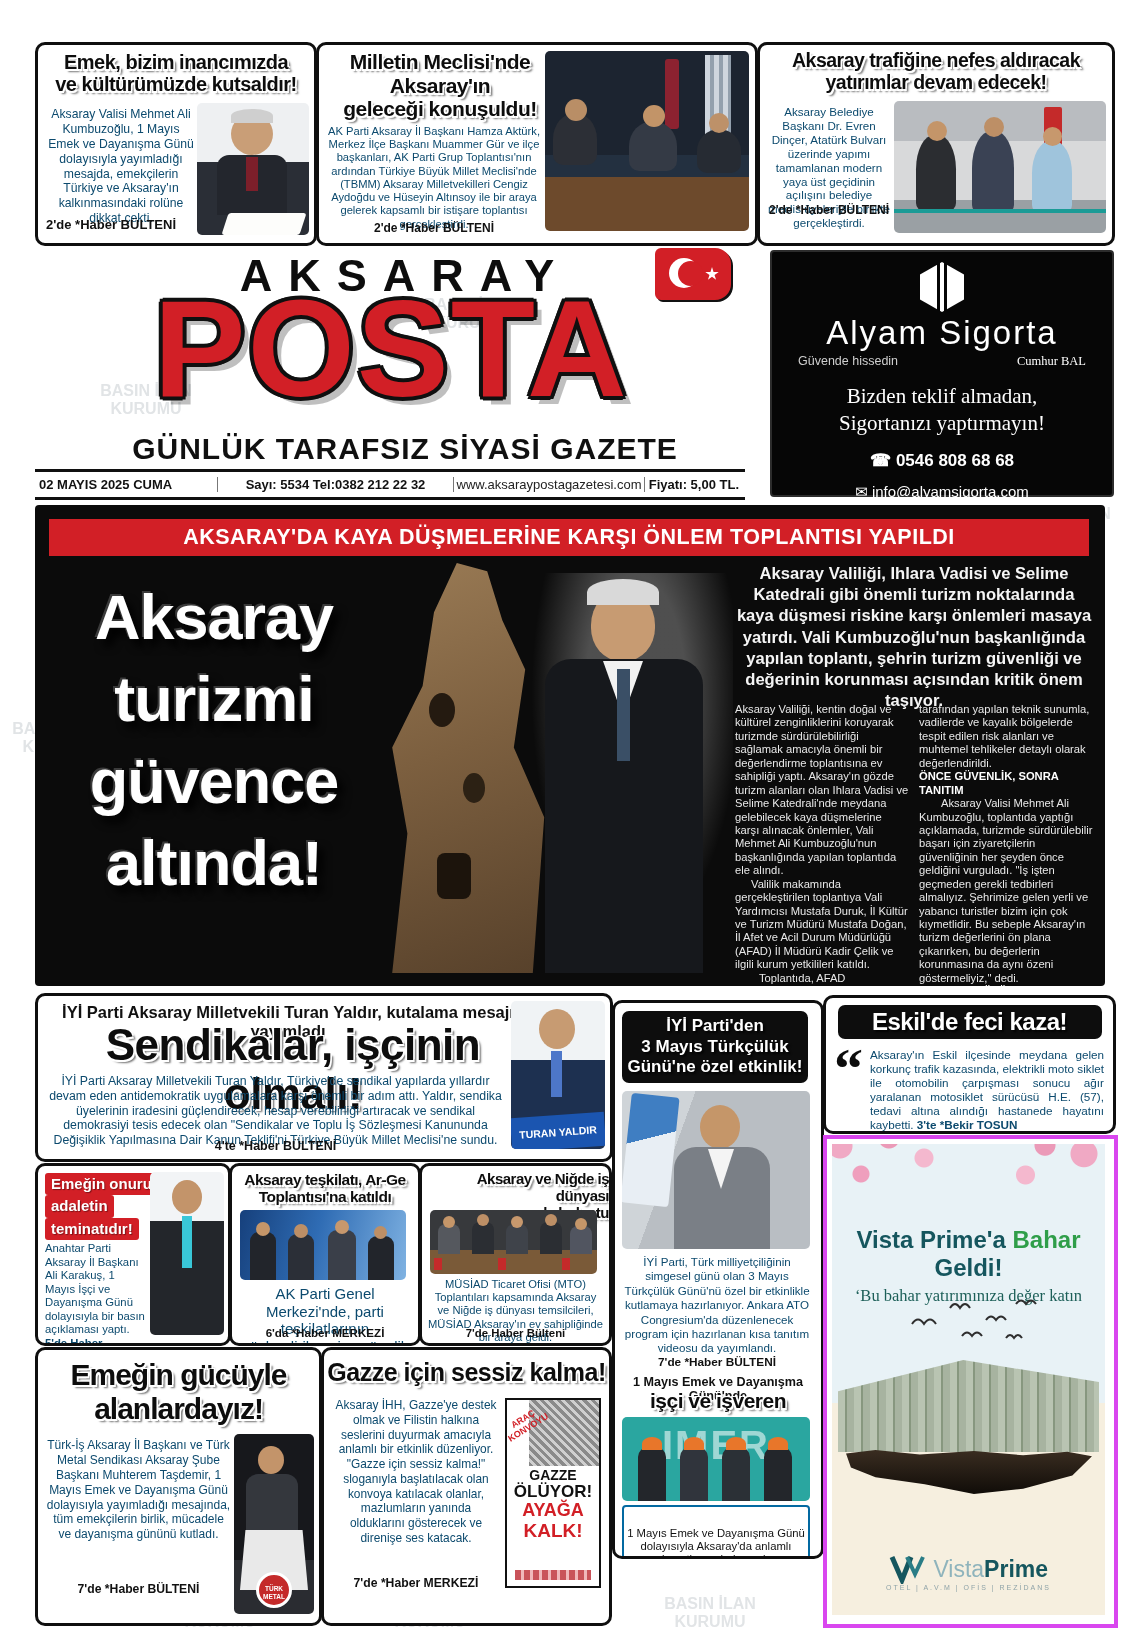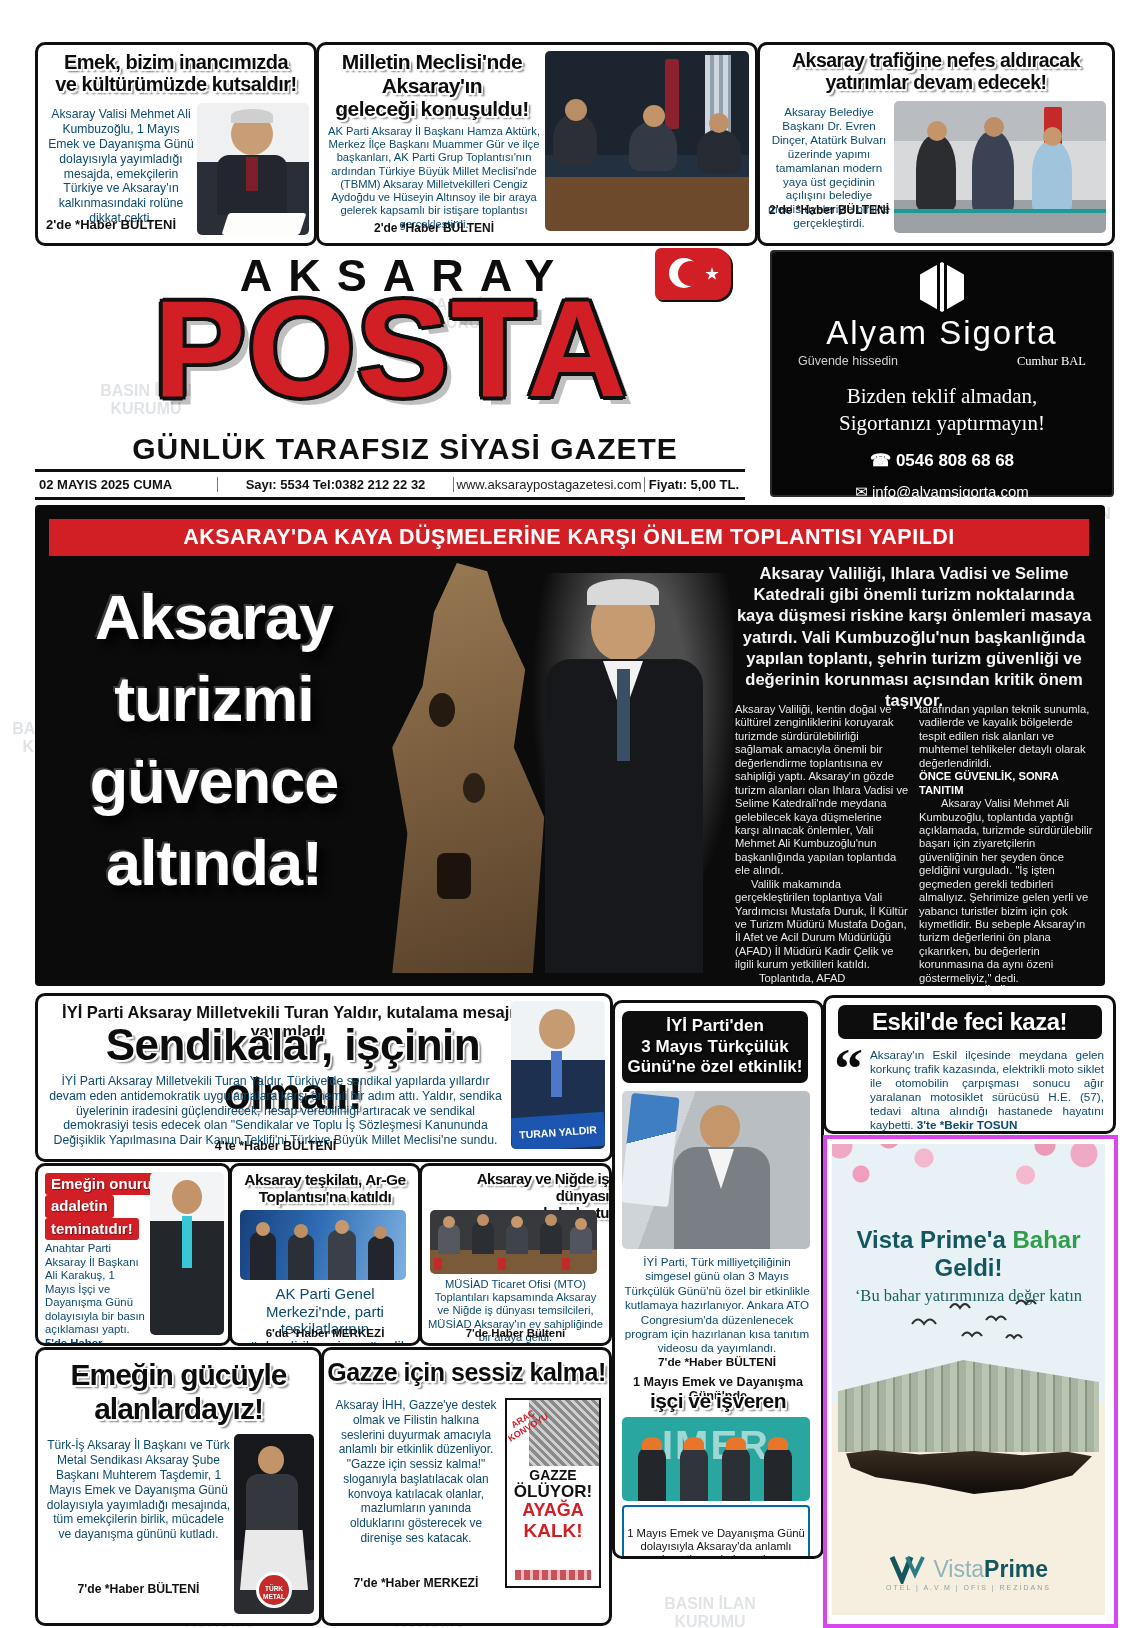--- a/index.html
+++ b/index.html
@@ -48,21 +48,21 @@
       <div class="abs" style="left:34px;top:6px;width:42px;height:14px;border-radius:50% 50% 0 0;background:#cfcfcf;"></div>
       <div class="abs" style="left:20px;top:52px;width:70px;height:60px;border-radius:12px 12px 0 0;background:#23262d;"></div>
       <div class="abs" style="left:49px;top:54px;width:12px;height:34px;background:#7c1f2a;"></div>
       <div class="abs" style="left:28px;bottom:0;width:78px;height:22px;background:#fdfdfb;transform:skewX(-18deg);border-radius:3px;"></div>
     </div>
     <div class="body-txt ctr" style="position:absolute;left:8px;top:62px;width:150px;font-size:12.2px;">Aksaray Valisi Mehmet Ali Kumbuzoğlu, 1 Mayıs Emek ve Dayanışma Günü dolayısıyla yayımladığı mesajda, emekçilerin Türkiye ve Aksaray'ın kalkınmasındaki rolüne dikkat çekti.</div>
     <div class="ftr" style="position:absolute;left:8px;top:172px;font-size:13px;">2'de *Haber BÜLTENİ</div>
   </div>
 
   <div class="box" style="left:316px;top:42px;width:436px;height:198px;">
-    <div class="hl" style="position:absolute;left:4px;top:5px;width:218px;font-size:21px;">
+    <div class="hl" style="position:absolute;left:12px;top:5px;width:218px;font-size:21px;">
       <div>Milletin Meclisi'nde</div>
       <div>Aksaray'ın</div>
       <div>geleceği konuşuldu!</div>
     </div>
     <div class="ph" style="right:6px;top:6px;width:204px;height:180px;background:linear-gradient(#1c2430 0 58%,#233040 58% 70%,#6d4a2c 70% 100%);">
       <div class="abs" style="left:120px;top:8px;width:14px;height:70px;background:#8c2230;border-radius:3px;"></div>
       <div class="abs" style="left:160px;top:4px;width:26px;height:80px;background:repeating-linear-gradient(90deg,#cfd6de 0 5px,#93a0ad 5px 9px);"></div>
       <div class="abs" style="left:8px;top:62px;width:44px;height:52px;border-radius:50% 50% 10px 10px;background:#2c2f36;"></div>
       <div class="abs" style="left:20px;top:48px;width:22px;height:22px;border-radius:50%;background:#b98e66;"></div>
       <div class="abs" style="left:84px;top:70px;width:48px;height:50px;border-radius:50% 50% 10px 10px;background:#343a45;"></div>

